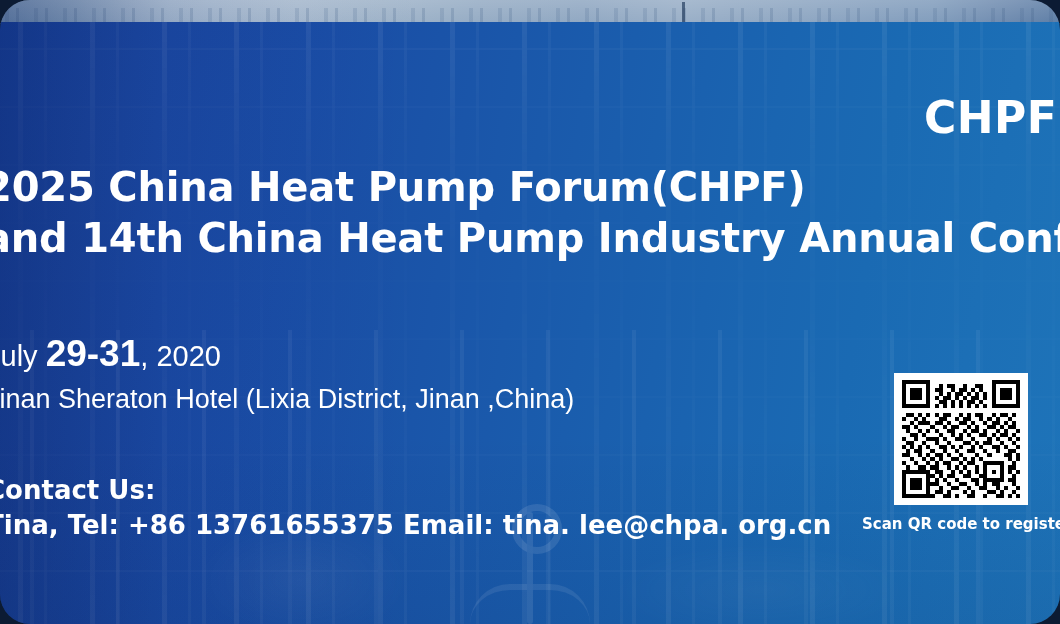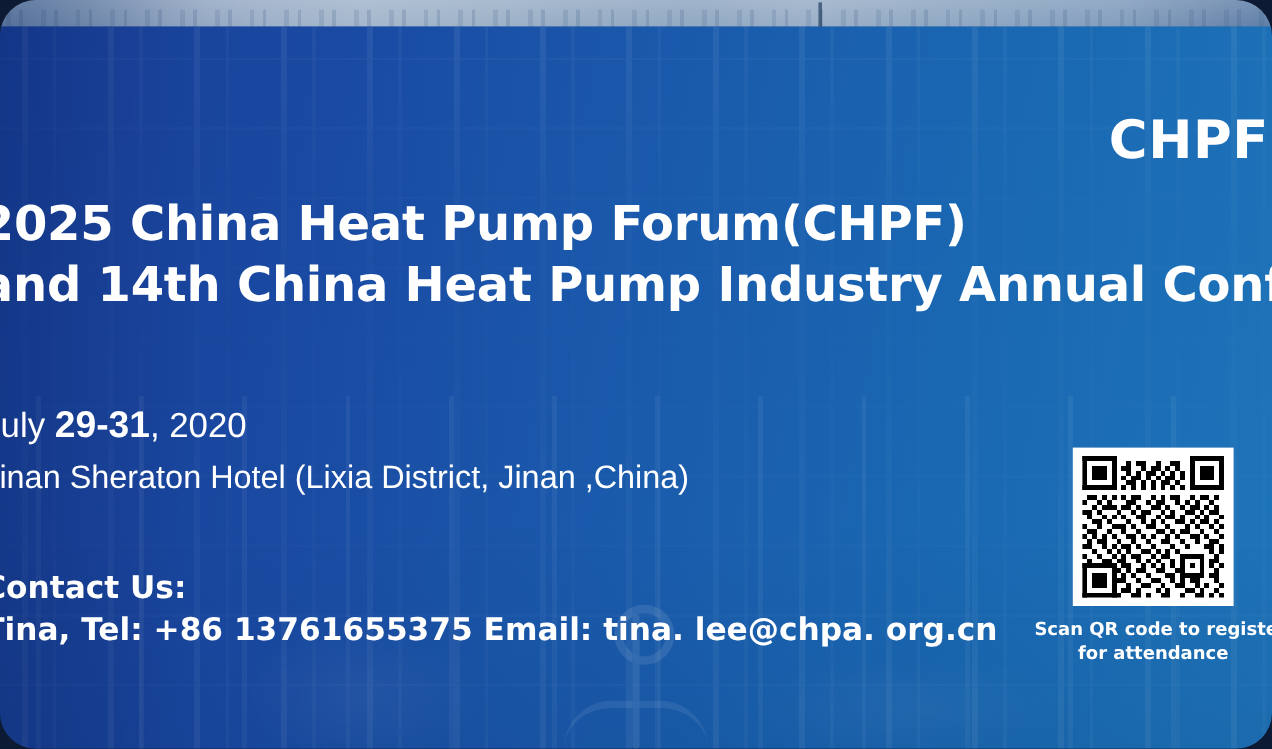--- a/index.html
+++ b/index.html
@@ -190,21 +190,21 @@
   }
   .meta .date-line {
     color: #ffffff;
     font-size: 29px;
     line-height: 42px;
     white-space: nowrap;
     font-family: "Liberation Sans", sans-serif;
   }
   .meta .date-line .strong {
     font-weight: bold;
-    font-size: 31px;
+    font-size: 37px;
   }
   .meta .venue-line {
     color: #ffffff;
     font-size: 27px;
     line-height: 44px;
     white-space: nowrap;
     font-family: "Liberation Sans", sans-serif;
   }
 
   
@@ -549,17 +549,16 @@
             <rect x="16" y="28" width="2" height="1"></rect>
           <rect x="20" y="28" width="1" height="1"></rect>
             <rect x="23" y="28" width="2" height="1"></rect>
           <rect x="26" y="28" width="1" height="1"></rect>
             <rect x="28" y="28" width="1" height="1"></rect>
         </g>
       </svg>
     </div>
     <div class="qr-caption">
       <div>Scan QR code to register</div>
-      <div>for attendance</div>
     </div>
   </div>
 
 </div>
 
 </body></html>

